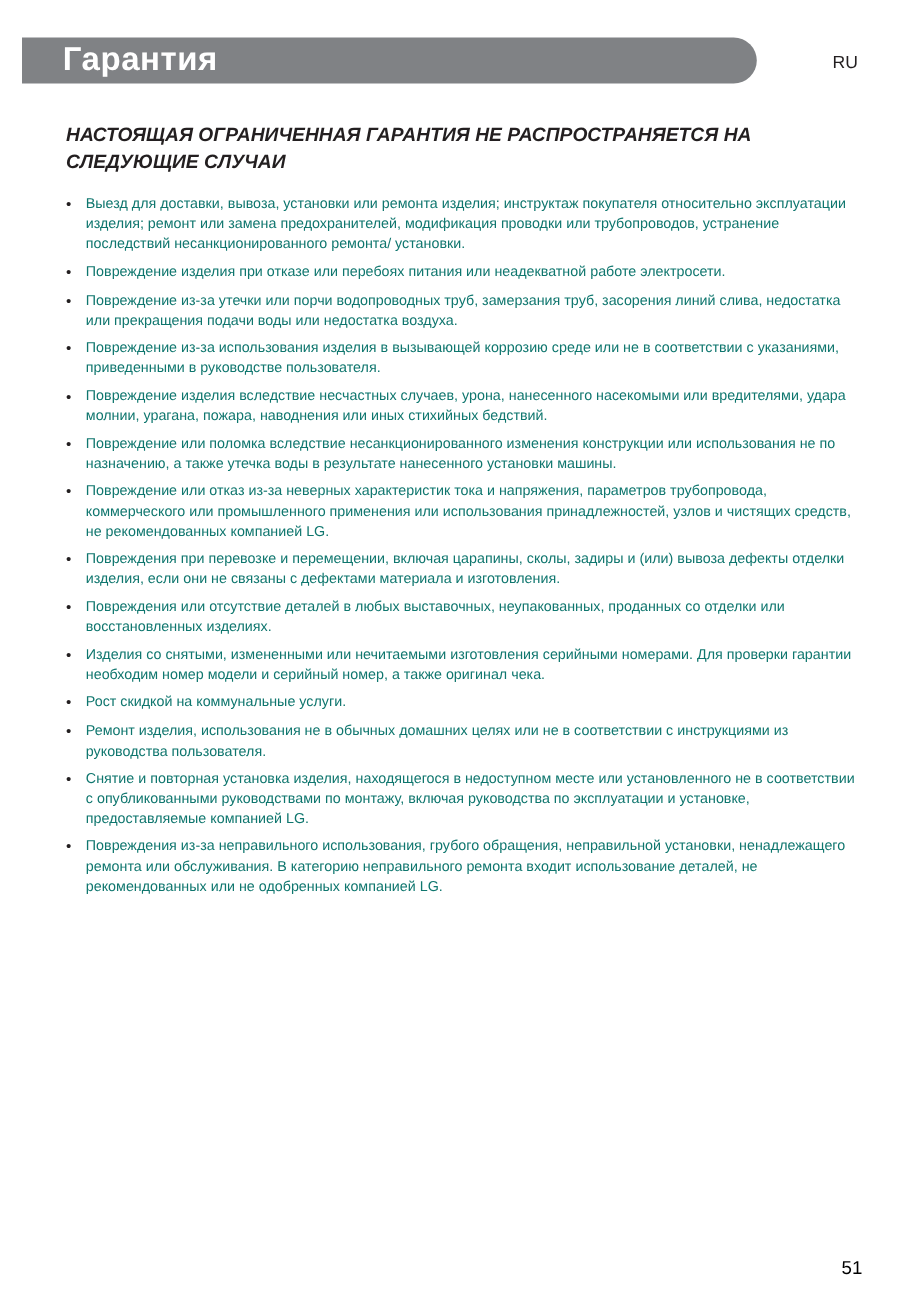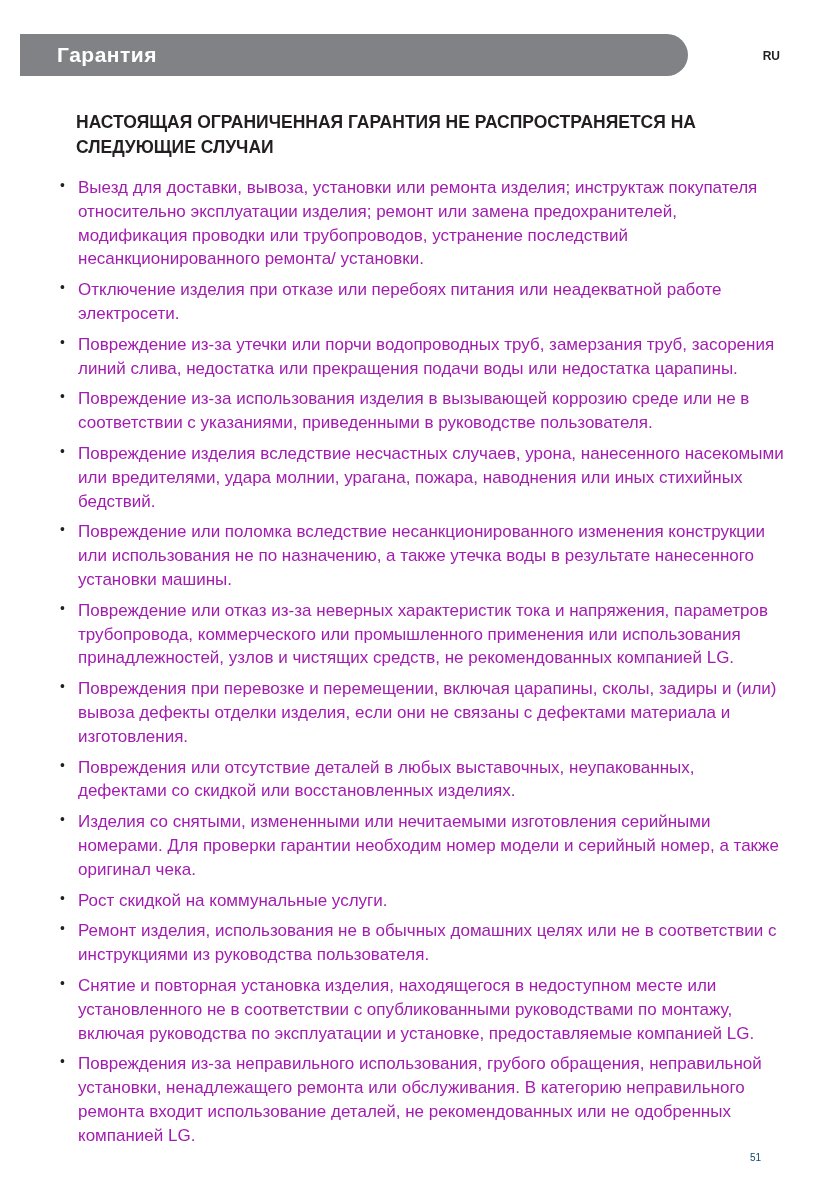--- a/index.html
+++ b/index.html
@@ -22,76 +22,77 @@
     top: 34px;
     width: 668px;
     height: 42px;
     background: #808285;
     border-radius: 0 21px 21px 0;
     display: flex;
     align-items: center;
   }
   .banner-title {
     color: #ffffff;
-    font-size: 21px;
+    font-size: 30px;
     font-weight: bold;
     padding-left: 37px;
     letter-spacing: 0.5px;
   }
   .lang-badge {
     position: absolute;
     top: 49px;
     right: 59px;
-    font-size: 12px;
-    font-weight: bold;
+    font-size: 16px;
+    font-weight: normal;
     color: #231f20;
   }
   .content {
     position: absolute;
     left: 60px;
     right: 52px;
     top: 110px;
   }
   .section-title {
     font-size: 17.5px;
     font-weight: bold;
     line-height: 1.4;
     color: #231f20;
     max-width: 730px;
-    margin: 0 0 17px 16px;
+    margin: 0 0 17px 0;
+    font-style: italic;
   }
   .bullet-list {
     margin: 0;
     padding: 0;
   }
   .bullet {
     display: flex;
     align-items: flex-start;
     margin-bottom: 7px;
   }
   .dot {
     width: 10px;
     flex: 0 0 10px;
     margin-right: 8px;
     font-size: 13.8px;
     line-height: 1.4;
     color: #231f20;
   }
   .bullet-text {
     flex: 1 1 auto;
-    font-size: 17px;
+    font-size: 13px;
     line-height: 1.4;
-    color: #a21caf;
+    color: #0f766e;
   }
   .page-number {
     position: absolute;
-    right: 78px;
+    right: 55px;
     bottom: 28px;
-    font-size: 10px;
-    color: #0c4a6e;
+    font-size: 17px;
+    color: #000000;
   }
 </style>
 </head>
 <body>
 
 <div class="page">
 
   <div class="banner">
     <span class="banner-title">Гарантия</span>
   </div>
@@ -101,25 +102,25 @@
   <div class="content">
     <h1 class="section-title">НАСТОЯЩАЯ ОГРАНИЧЕННАЯ ГАРАНТИЯ НЕ РАСПРОСТРАНЯЕТСЯ НА СЛЕДУЮЩИЕ СЛУЧАИ</h1>
 
     <div class="bullet-list">
         <div class="bullet">
           <span class="dot">•</span>
           <span class="bullet-text">Выезд для доставки, вывоза, установки или ремонта изделия; инструктаж покупателя относительно эксплуатации изделия; ремонт или замена предохранителей, модификация проводки или трубопроводов, устранение последствий несанкционированного ремонта/ установки.</span>
         </div>
         <div class="bullet">
           <span class="dot">•</span>
-          <span class="bullet-text">Отключение изделия при отказе или перебоях питания или неадекватной работе электросети.</span>
+          <span class="bullet-text">Повреждение изделия при отказе или перебоях питания или неадекватной работе электросети.</span>
         </div>
         <div class="bullet">
           <span class="dot">•</span>
-          <span class="bullet-text">Повреждение из-за утечки или порчи водопроводных труб, замерзания труб, засорения линий слива, недостатка или прекращения подачи воды или недостатка царапины.</span>
+          <span class="bullet-text">Повреждение из-за утечки или порчи водопроводных труб, замерзания труб, засорения линий слива, недостатка или прекращения подачи воды или недостатка воздуха.</span>
         </div>
         <div class="bullet">
           <span class="dot">•</span>
           <span class="bullet-text">Повреждение из-за использования изделия в вызывающей коррозию среде или не в соответствии с указаниями, приведенными в руководстве пользователя.</span>
         </div>
         <div class="bullet">
           <span class="dot">•</span>
           <span class="bullet-text">Повреждение изделия вследствие несчастных случаев, урона, нанесенного насекомыми или вредителями, удара молнии, урагана, пожара, наводнения или иных стихийных бедствий.</span>
         </div>
         <div class="bullet">
@@ -129,21 +130,21 @@
         <div class="bullet">
           <span class="dot">•</span>
           <span class="bullet-text">Повреждение или отказ из-за неверных характеристик тока и напряжения, параметров трубопровода, коммерческого или промышленного применения или использования принадлежностей, узлов и чистящих средств, не рекомендованных компанией LG.</span>
         </div>
         <div class="bullet">
           <span class="dot">•</span>
           <span class="bullet-text">Повреждения при перевозке и перемещении, включая царапины, сколы, задиры и (или) вывоза дефекты отделки изделия, если они не связаны с дефектами материала и изготовления.</span>
         </div>
         <div class="bullet">
           <span class="dot">•</span>
-          <span class="bullet-text">Повреждения или отсутствие деталей в любых выставочных, неупакованных, дефектами со скидкой или восстановленных изделиях.</span>
+          <span class="bullet-text">Повреждения или отсутствие деталей в любых выставочных, неупакованных, проданных со отделки или восстановленных изделиях.</span>
         </div>
         <div class="bullet">
           <span class="dot">•</span>
           <span class="bullet-text">Изделия со снятыми, измененными или нечитаемыми изготовления серийными номерами. Для проверки гарантии необходим номер модели и серийный номер, а также оригинал чека.</span>
         </div>
         <div class="bullet">
           <span class="dot">•</span>
           <span class="bullet-text">Рост скидкой на коммунальные услуги.</span>
         </div>
         <div class="bullet">

